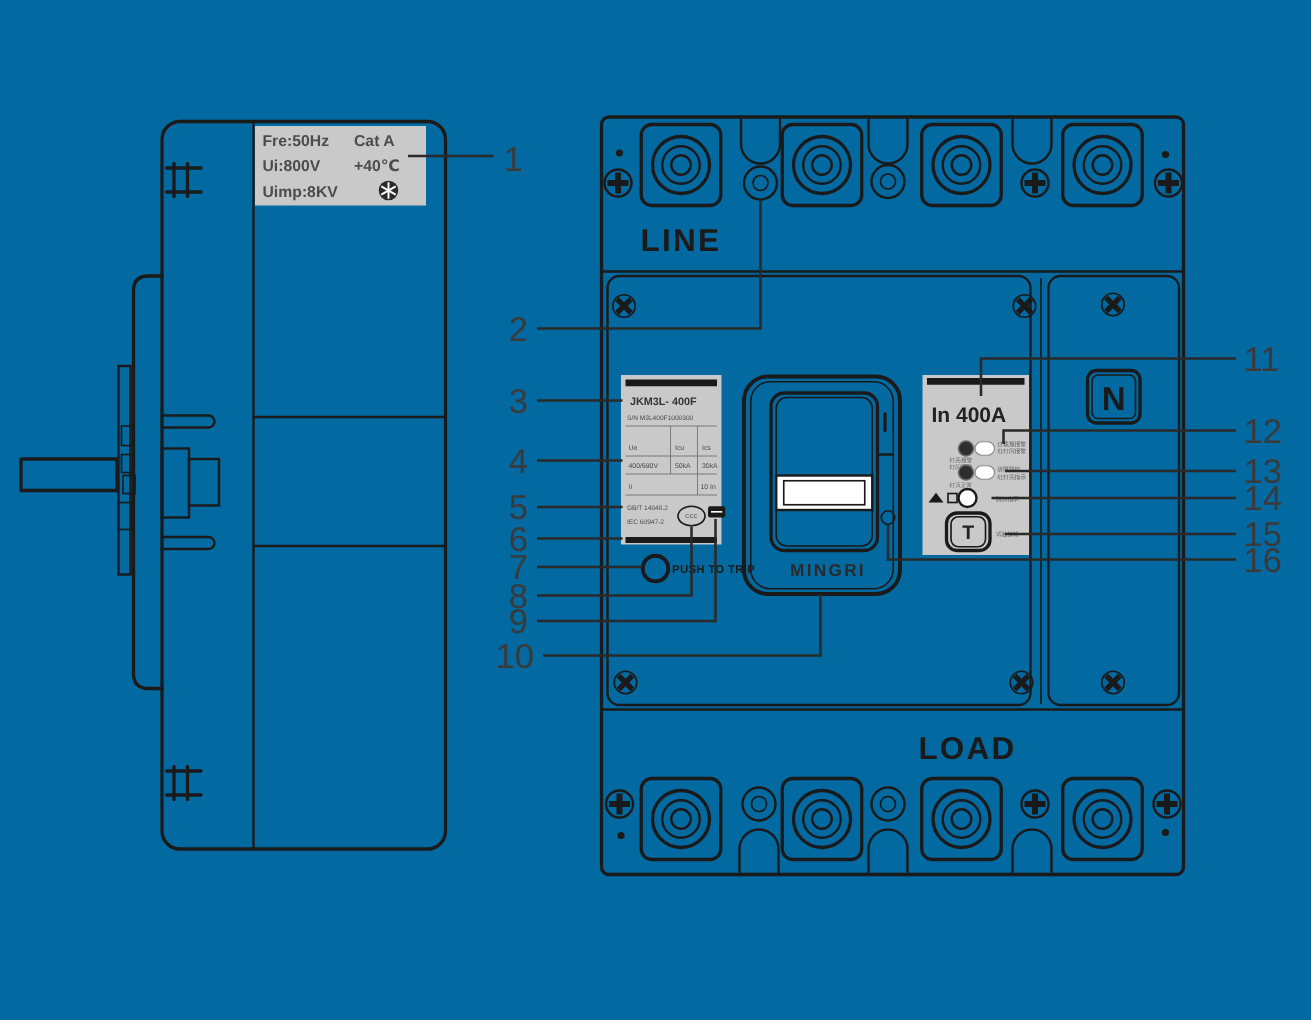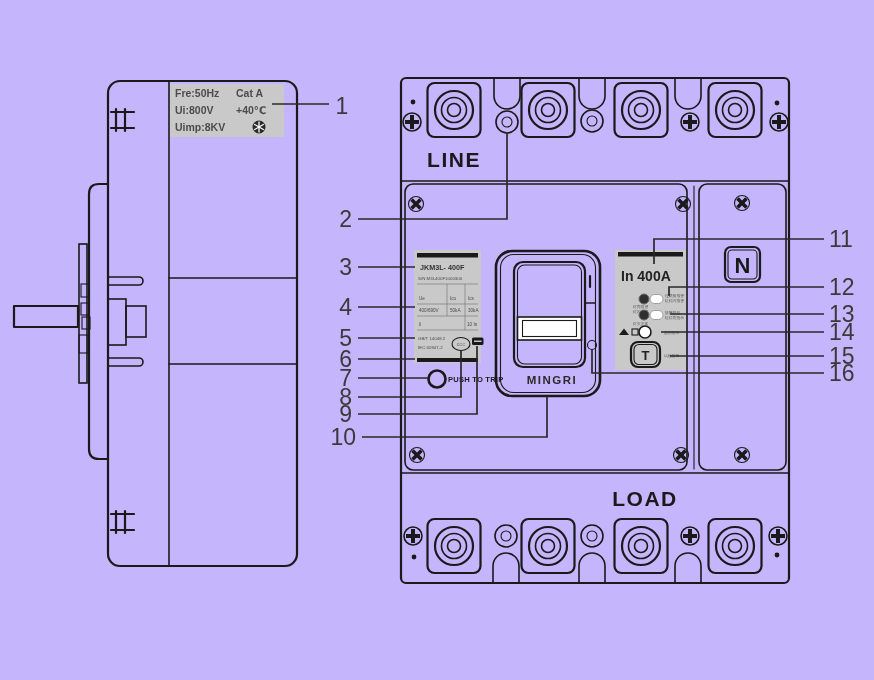--- a/index.html
+++ b/index.html
@@ -1,16 +1,16 @@
 <!DOCTYPE html>
 <html><head>
 <meta charset="utf-8">
 <style>
   html,body{margin:0;padding:0;background:#ffffff;}
-  .stage{width:874px;height:680px;background:#c4b5fd;position:relative;overflow:hidden;
+  .stage{width:874px;height:680px;background:#0369a1;position:relative;overflow:hidden;
          font-family:"Liberation Sans","DejaVu Sans",sans-serif;}
   svg{display:block;}
   
   .ln  {fill:none;stroke:#1a1a1a;stroke-width:2.2;stroke-linecap:round;stroke-linejoin:round;}
   .ln15{fill:none;stroke:#1a1a1a;stroke-width:1.6;stroke-linecap:round;}
   .ln1 {fill:none;stroke:#1a1a1a;stroke-width:1.1;stroke-linecap:round;}
   .thin{fill:none;stroke:#707070;stroke-width:0.6;}
   .lead{fill:none;stroke:#2a2a2a;stroke-width:1.7;stroke-linecap:butt;}
   .grayfill{fill:#c9c9c9;stroke:none;}
   .darkfill{fill:#1a1a1a;stroke:none;}

